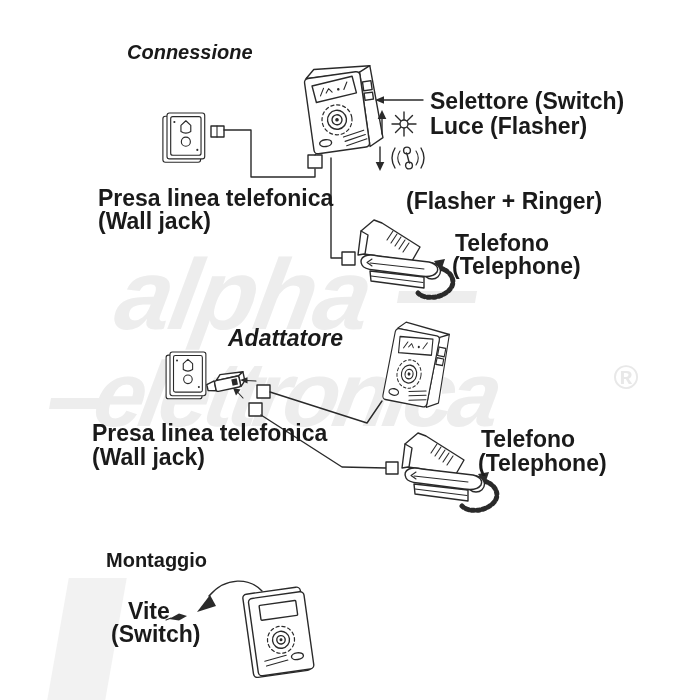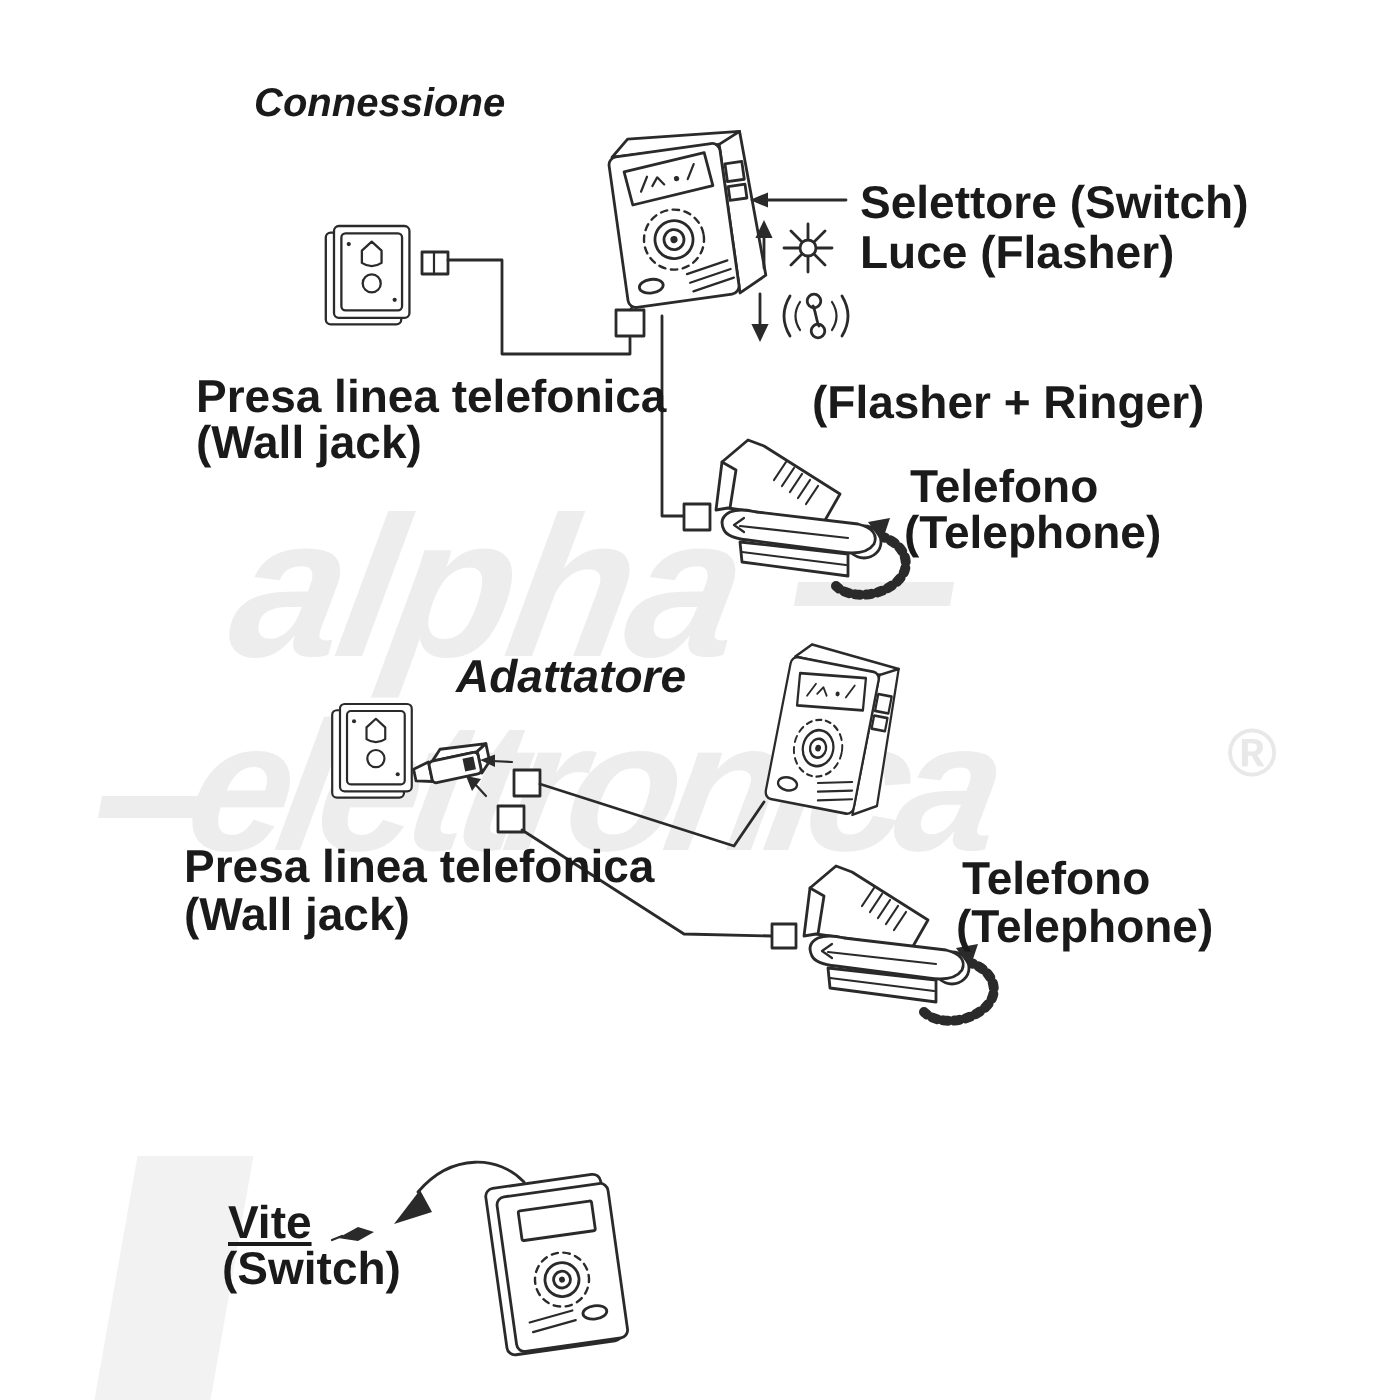--- a/index.html
+++ b/index.html
@@ -216,16 +216,17 @@
   <div class="lbl" style="left:452px;top:253px;">(Telephone)</div>
 
   <div class="lbl" style="left:228px;top:325px;font-style:italic;">Adattatore</div>
 
   <div class="lbl" style="left:92px;top:420px;">Presa linea telefonica</div>
   <div class="lbl" style="left:92px;top:444px;">(Wall jack)</div>
 
   <div class="lbl" style="left:481px;top:426px;">Telefono</div>
   <div class="lbl" style="left:478px;top:450px;">(Telephone)</div>
 
-  <div class="lbl" style="left:114px;top:598px;text-decoration:underline;">Vite</div>
+  <div class="lbl title" style="left:106px;top:548px;">Montaggio</div>
+  <div class="lbl" style="left:128px;top:598px;">Vite</div>
   <div class="lbl" style="left:111px;top:621px;">(Switch)</div>
 
 </div>
 
 </body></html>

